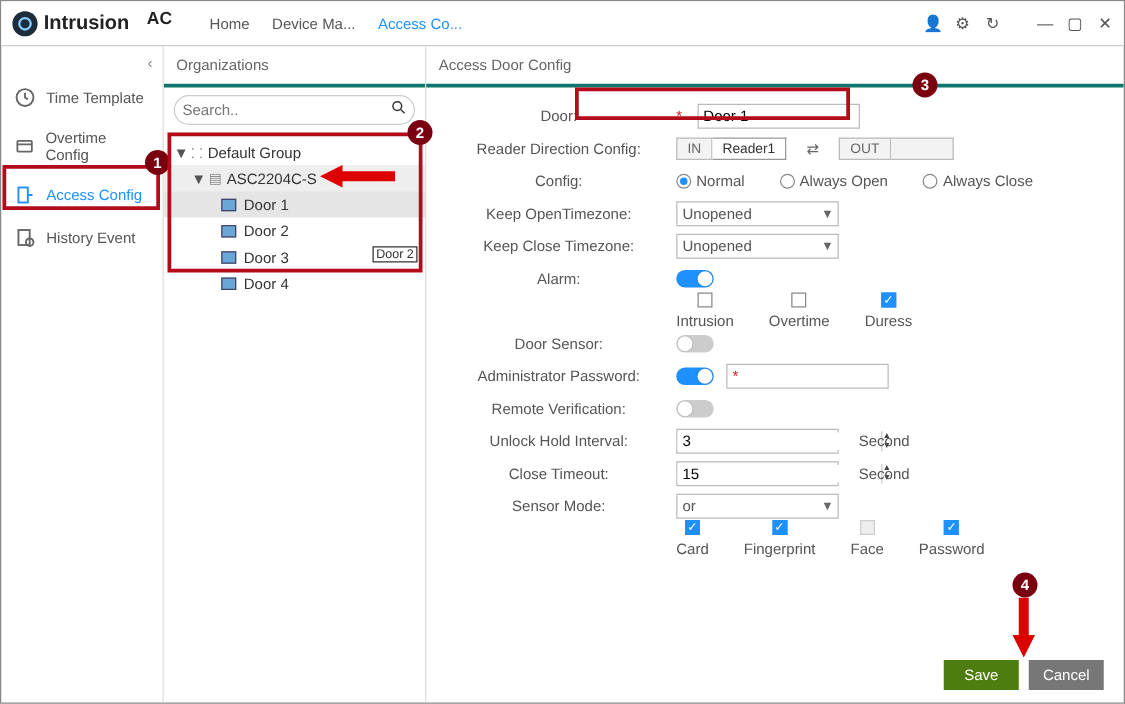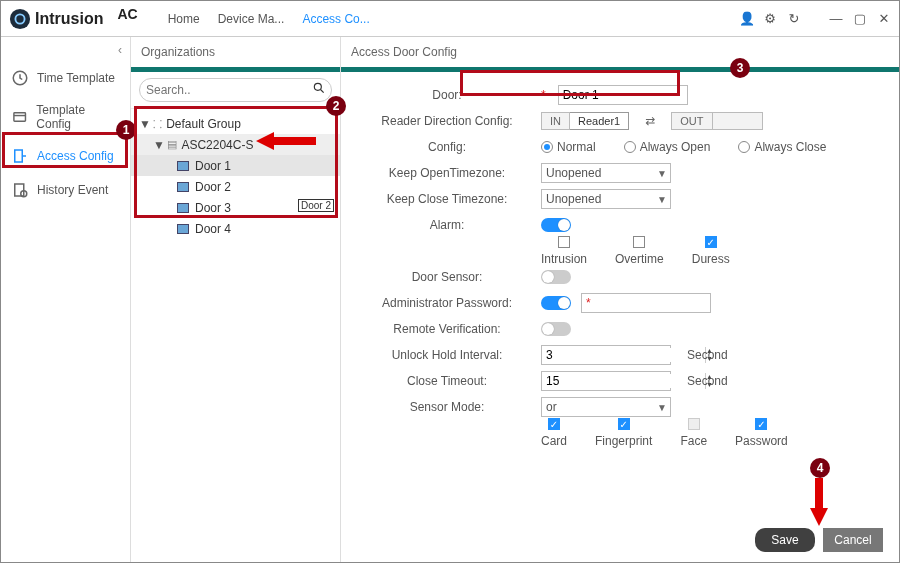--- a/index.html
+++ b/index.html
@@ -13,21 +13,21 @@
 .top-tab.active { color:#1e90ff; font-weight:500;}
 .winbtns { margin-left:auto; display:flex; gap:10px; color:#555; font-size:13px;}
 .winbtns span { cursor:pointer; width:14px; text-align:center;}
 .main { display:flex; height: calc(100% - 36px); }
 .leftnav { width:130px; border-right:1px solid #ddd; padding-top:6px; position:relative;}
 .leftnav .collapse { text-align:right; padding:0 8px 4px; color:#888; font-size:12px;}
 .nav-item { display:flex; align-items:center; gap:8px; padding:8px 10px; color:#555; cursor:pointer;}
 .nav-item.active { color:#1e90ff;}
 .nav-item svg { width:18px; height:18px;}
 .orgpanel { width:210px; border-right:1px solid #ddd; display:flex; flex-direction:column;}
-.panel-header { padding:8px 10px; border-bottom:5px solid #0f766e; color:#666; font-size:12px;}
+.panel-header { padding:8px 10px; border-bottom:3px solid #0f766e; color:#666; font-size:12px;}
 .searchwrap { position:relative; padding:6px 8px; border-bottom:1px solid #eee;}
 .searchwrap input { width:100%; padding:4px 22px 4px 6px; border:1px solid #ccc; border-radius:12px; font-size:12px;}
 .searchwrap .mag { position:absolute; right:14px; top:9px; color:#555;}
 .tree { padding:4px 0; font-size:12px; user-select:none; }
 .tree-row { display:flex; align-items:center; height:21px; padding-left:8px; gap:4px; cursor:pointer; position:relative;}
 .tree-row.sel { background:#e5e5e5;}
 .tree-row.dev { background:#eeeeee;}
 .tree-row .arrow { width:10px; display:inline-block; color:#555;}
 .tree-row .ticon { color:#888; font-size:11px;}
 .tree-indent1 { padding-left:22px;}
@@ -60,21 +60,21 @@
 .toggle.on { background:#1e90ff;}
 .toggle::after { content:""; width:12px; height:12px; border-radius:50%; background:#fff; position:absolute; top:1px; left:1px; box-shadow:0 0 1px rgba(0,0,0,.4);}
 .toggle.on::after { left:17px;}
 .seg { display:flex; border:0; gap:0;}
 .seg .segbtn { padding:2px 8px; border:1px solid #bbb; background:#f3f3f3; font-size:11px; color:#666;}
 .seg .segbtn.active { background:#fff; color:#333; border-color:#999;}
 .seg .segbtn + .segbtn { border-left:none;}
 .swapicon { padding:0 6px; color:#666;}
 .footer { display:flex; justify-content:flex-end; gap:8px; padding:10px 16px; border-top:0; }
 .btn { min-width:60px; height:24px; border:none; font-size:12px; cursor:pointer;}
-.btn-primary { background:#404040; color:#fff;border-radius:10px;}
+.btn-primary { background:#4d7c0f; color:#fff;}
 .btn-sec { background:#777; color:#fff;}
 
 
 .annot { position:absolute; pointer-events:none; }
 .redbox { border:3px solid #b30b1a; }
 .badge { width:20px; height:20px; border-radius:50%; background:#7a0010; color:#fff; font-size:12px; font-weight:bold; display:flex; align-items:center; justify-content:center;}
 .redarrow-h { fill:#d00; }
 .redarrow-v { fill:#d00;}
 </style>
 </head>
@@ -114,21 +114,21 @@
           <circle cx="12" cy="12" r="9"></circle>
           <path d="M12 7v5l3 2"></path>
         </svg>
       <span>Time Template</span>
     </div>
     <div class="nav-item">
       <svg viewBox="0 0 24 24" fill="none" stroke="#666" stroke-width="2">
           <rect x="4" y="6" width="16" height="12" rx="1"></rect>
           <path d="M4 10h16"></path>
         </svg>
-      <span>Template Config</span>
+      <span>Overtime Config</span>
     </div>
     <div class="nav-item active">
       <svg viewBox="0 0 24 24" fill="none" stroke="#1e90ff" stroke-width="2">
           <rect x="5" y="4" width="10" height="16"></rect>
           <path d="M15 12h5"></path>
         </svg>
       <span>Access Config</span>
     </div>
     <div class="nav-item">
       <svg viewBox="0 0 24 24" fill="none" stroke="#666" stroke-width="2">

